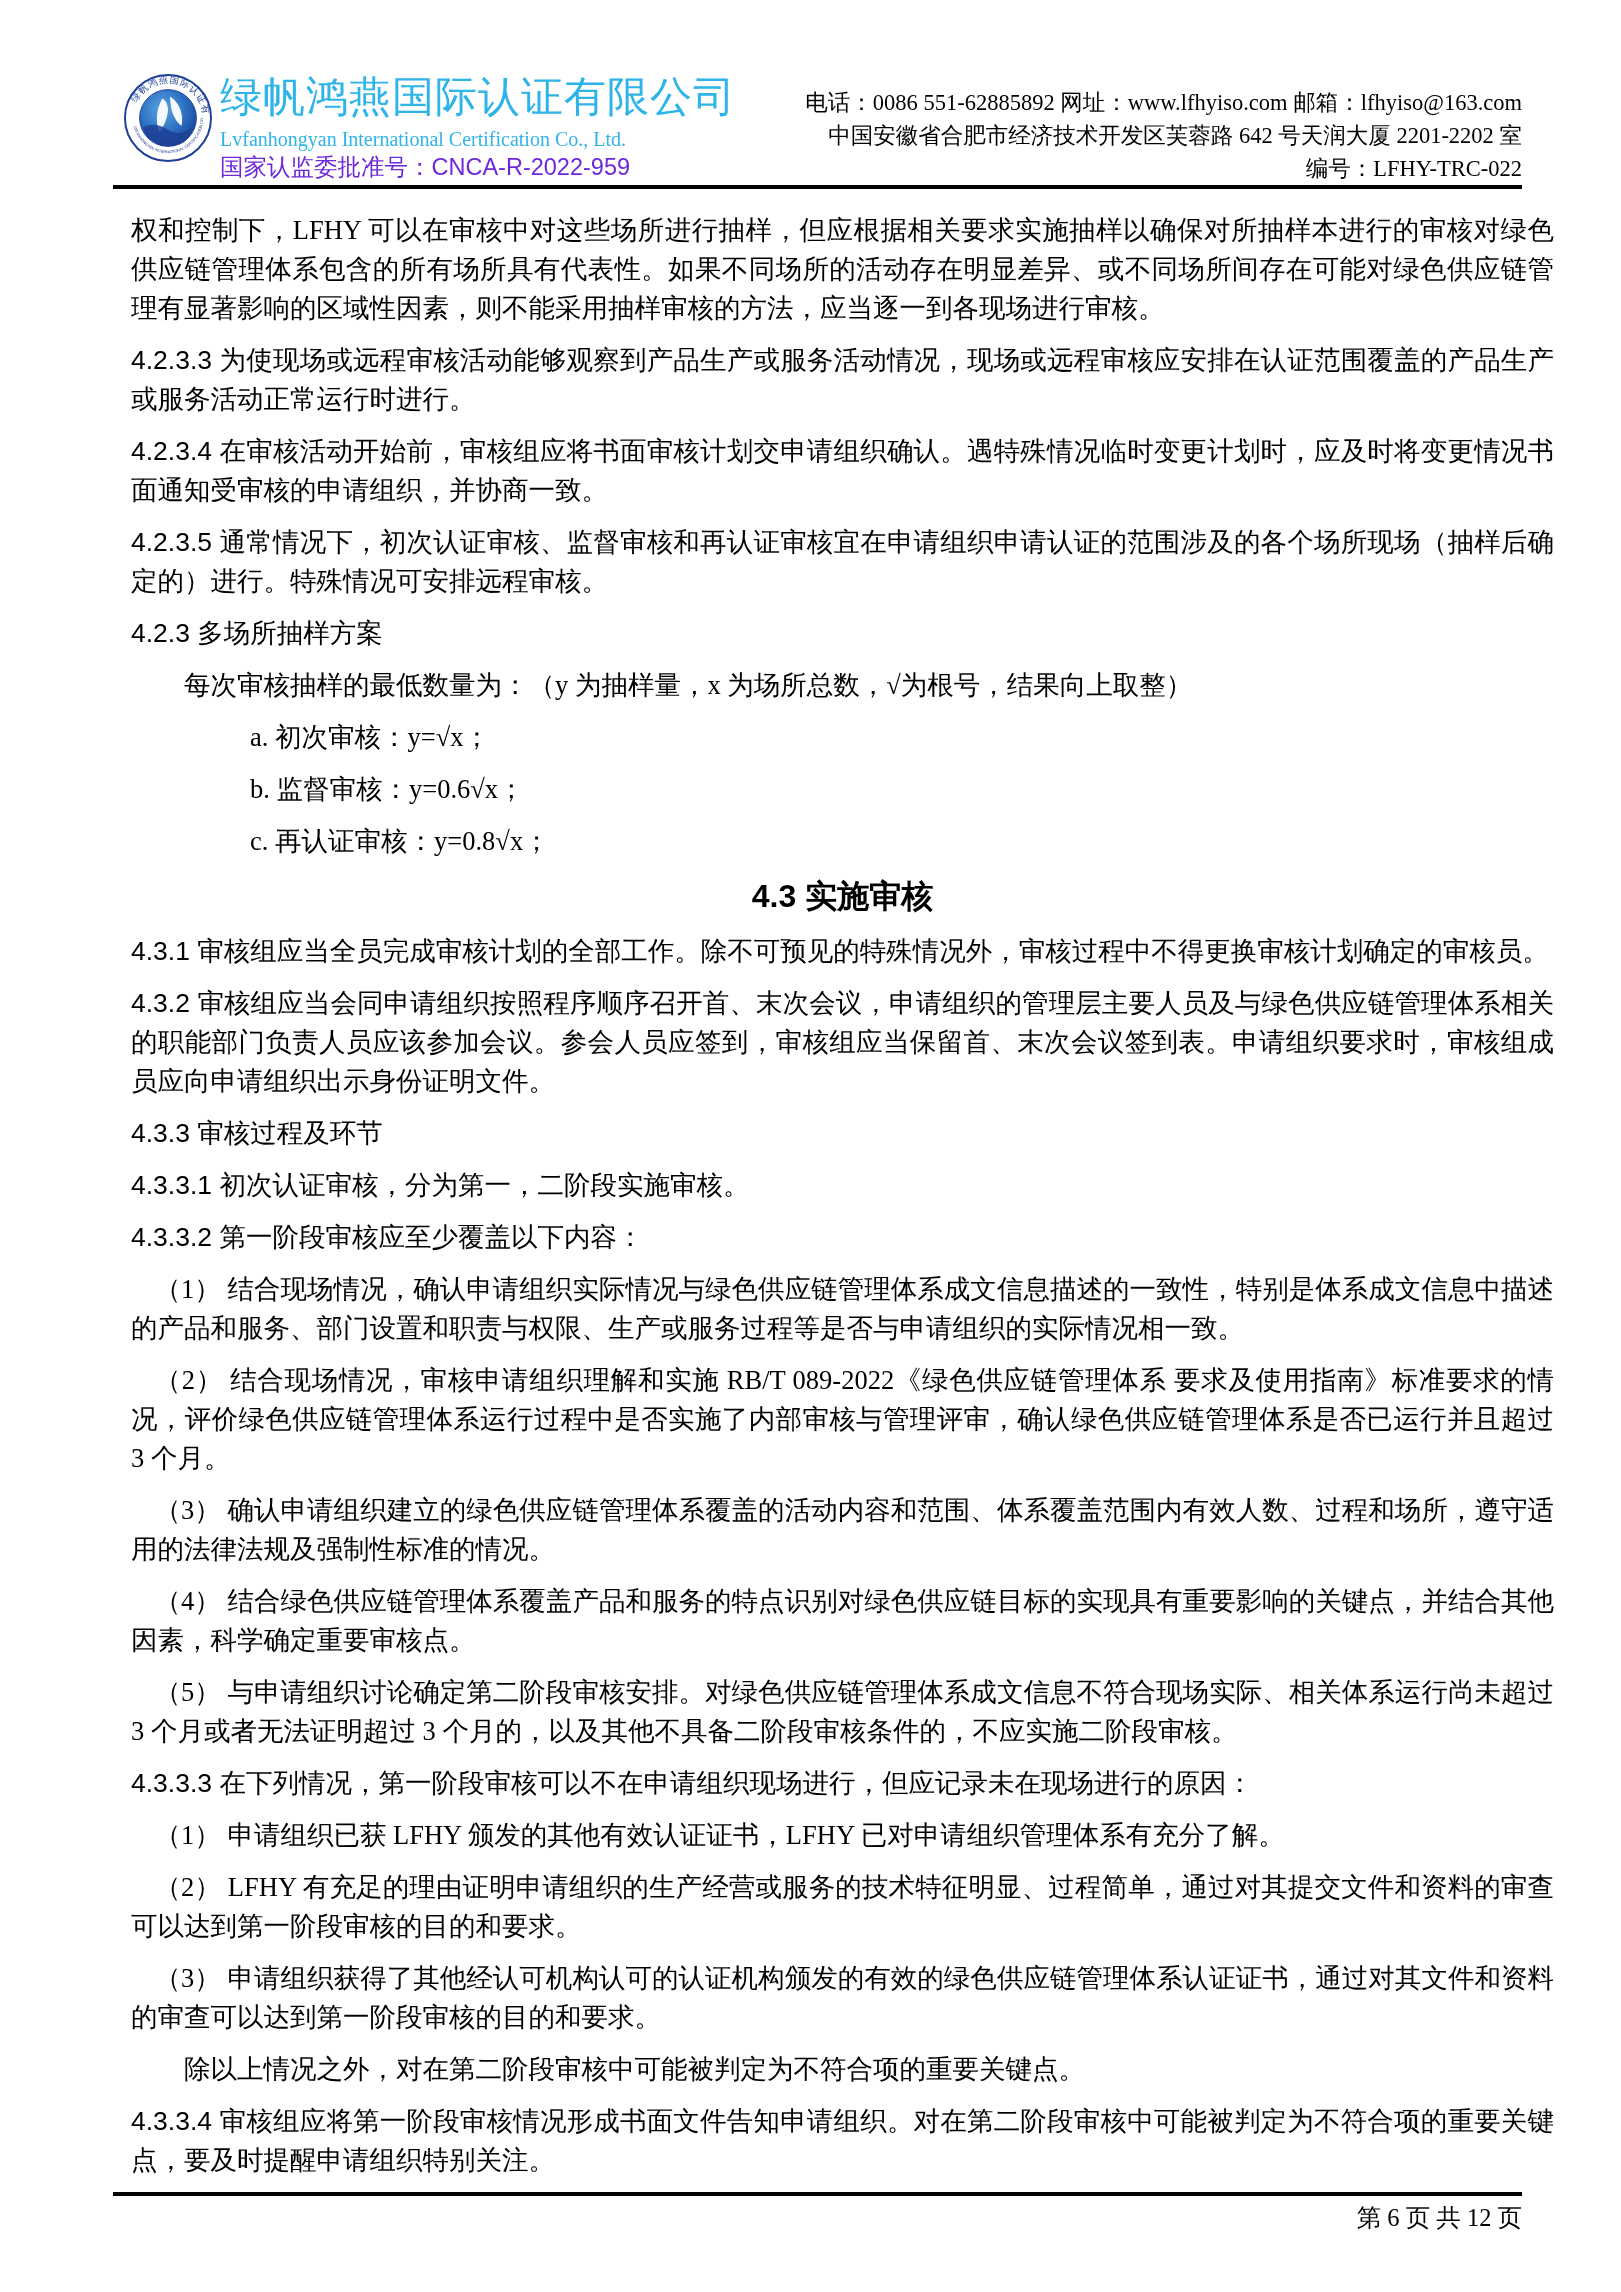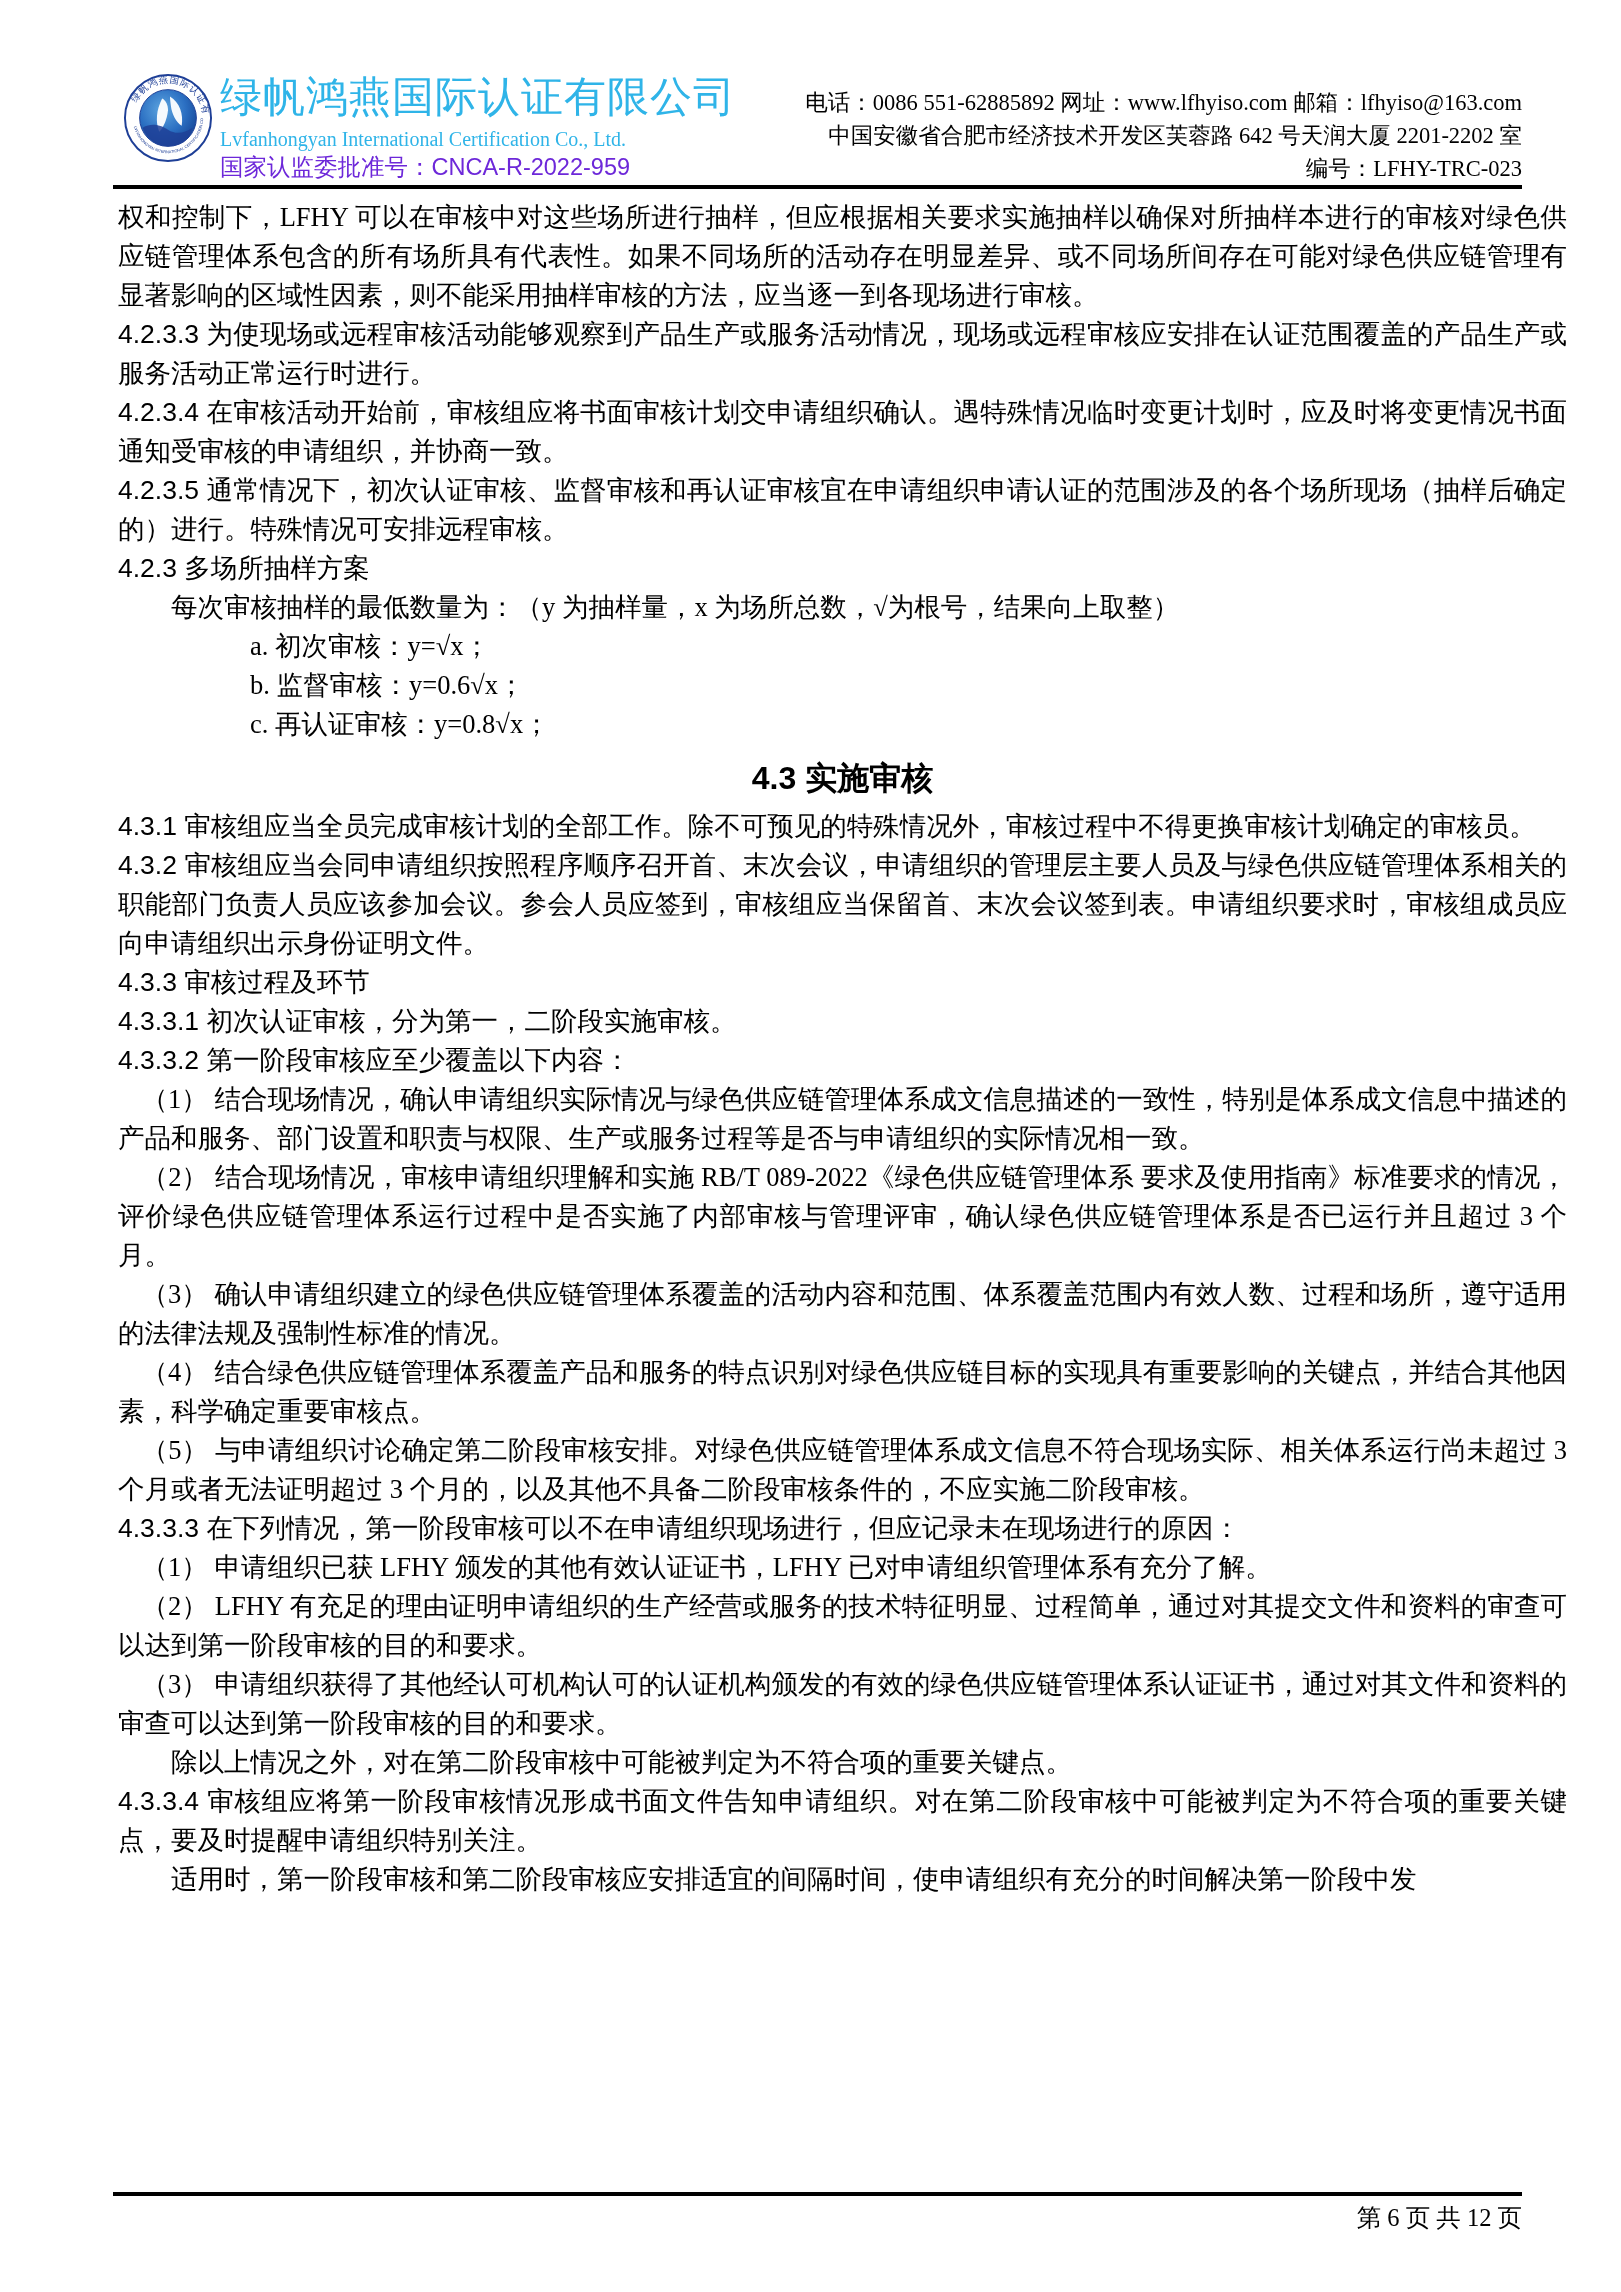--- a/index.html
+++ b/index.html
@@ -32,21 +32,21 @@
   }
   .rule{position:absolute;left:113px;width:1409px;height:4.4px;background:#000;}
   .rule-top{top:185px;}
   .rule-bottom{top:2192px;}
 
   
   .doc{
     position:absolute;left:118px;top:198px;width:1449px;height:1990px;
     font-size:26.5px;line-height:39px;text-align:justify;overflow:hidden;
   }
-  .doc p{margin:0;padding:0;}
+  .doc p{margin:13px;padding:0;}
   .doc p.pi1{text-indent:23.5px;}
   .doc p.pi2{text-indent:53px;}
   .doc p.li{margin-left:132px;text-align:left;}
   .doc p.h2{
     font-weight:bold;font-size:32px;line-height:45px;
     margin-top:11.8px;margin-bottom:5.9px;text-align:center;
   }
   .secnum{font-family:"Liberation Sans","DejaVu Sans",sans-serif;}
   .h2 .secnum{font-weight:bold;}
 
@@ -88,21 +88,21 @@
 
     <div class="brand">
       <div class="brand-cn">绿帆鸿燕国际认证有限公司</div>
       <div class="brand-en">Lvfanhongyan International Certification Co., Ltd.</div>
       <div class="brand-approval">国家认监委批准号：CNCA-R-2022-959</div>
     </div>
 
     <div class="contact">
       <div>电话：0086 551-62885892 网址：www.lfhyiso.com 邮箱：lfhyiso@163.com</div>
       <div>中国安徽省合肥市经济技术开发区芙蓉路 642 号天润大厦 2201-2202 室</div>
-      <div>编号：LFHY-TRC-023</div>
+      <div>编号：LFHY-TRC-022</div>
     </div>
   </div>
 
   <div class="rule rule-top"></div>
 
   <div class="doc" id="doc-body">
       <p class="p">权和控制下，LFHY 可以在审核中对这些场所进行抽样，但应根据相关要求实施抽样以确保对所抽样本进行的审核对绿色供应链管理体系包含的所有场所具有代表性。如果不同场所的活动存在明显差异、或不同场所间存在可能对绿色供应链管理有显著影响的区域性因素，则不能采用抽样审核的方法，应当逐一到各现场进行审核。</p>
       <p class="p"><span class="secnum">4.2.3.3 </span>为使现场或远程审核活动能够观察到产品生产或服务活动情况，现场或远程审核应安排在认证范围覆盖的产品生产或服务活动正常运行时进行。</p>
       <p class="p"><span class="secnum">4.2.3.4 </span>在审核活动开始前，审核组应将书面审核计划交申请组织确认。遇特殊情况临时变更计划时，应及时将变更情况书面通知受审核的申请组织，并协商一致。</p>
       <p class="p"><span class="secnum">4.2.3.5 </span>通常情况下，初次认证审核、监督审核和再认证审核宜在申请组织申请认证的范围涉及的各个场所现场（抽样后确定的）进行。特殊情况可安排远程审核。</p>

